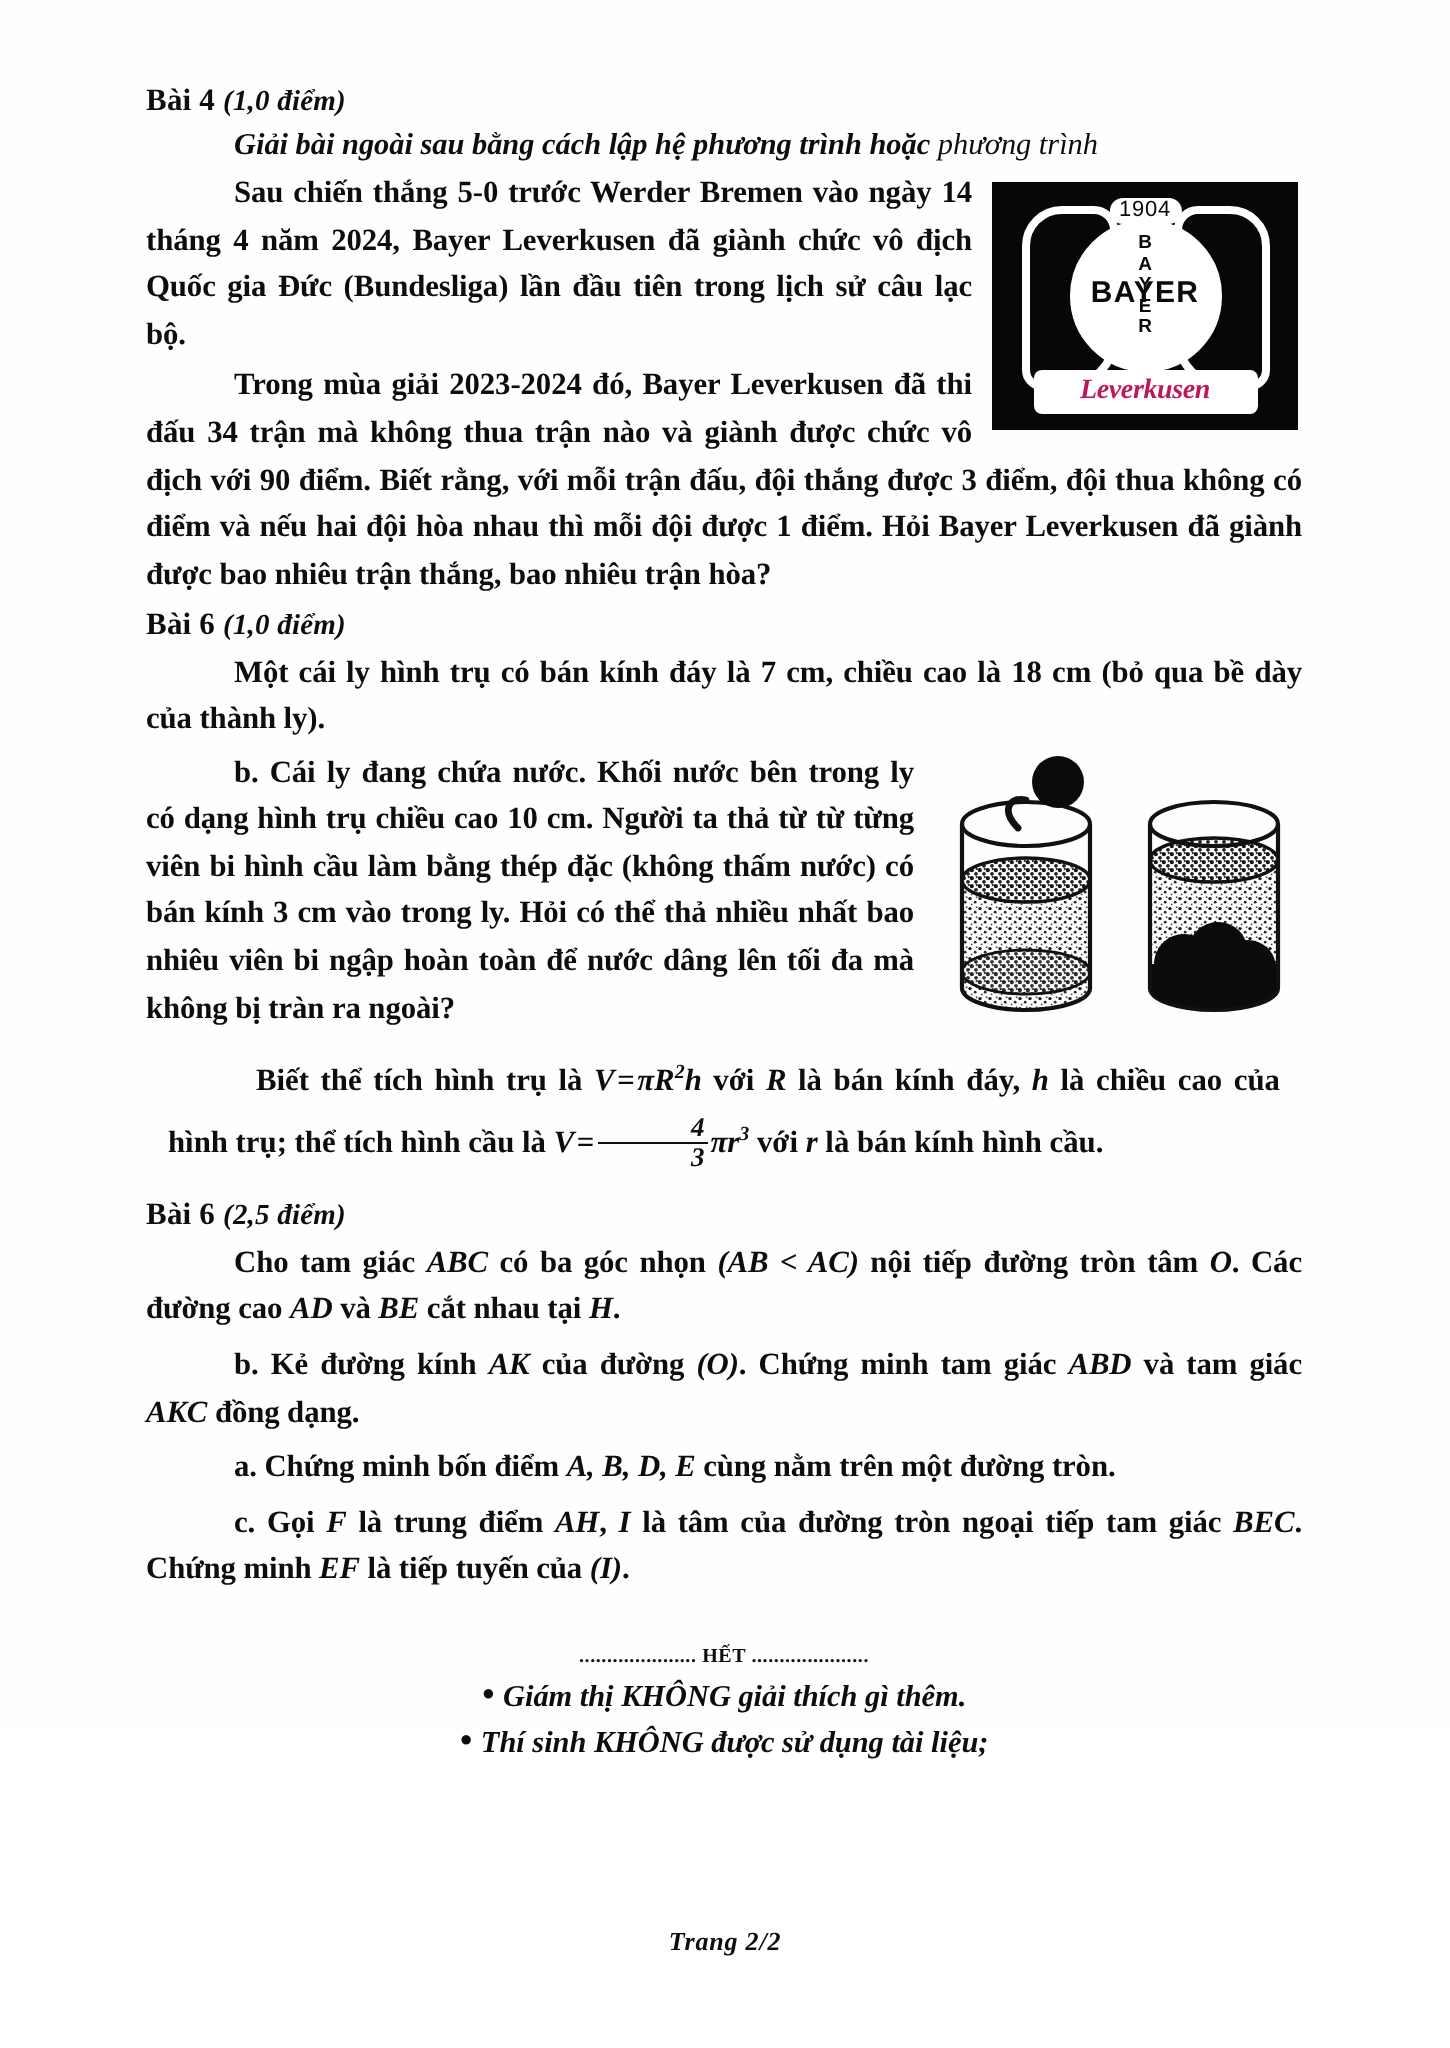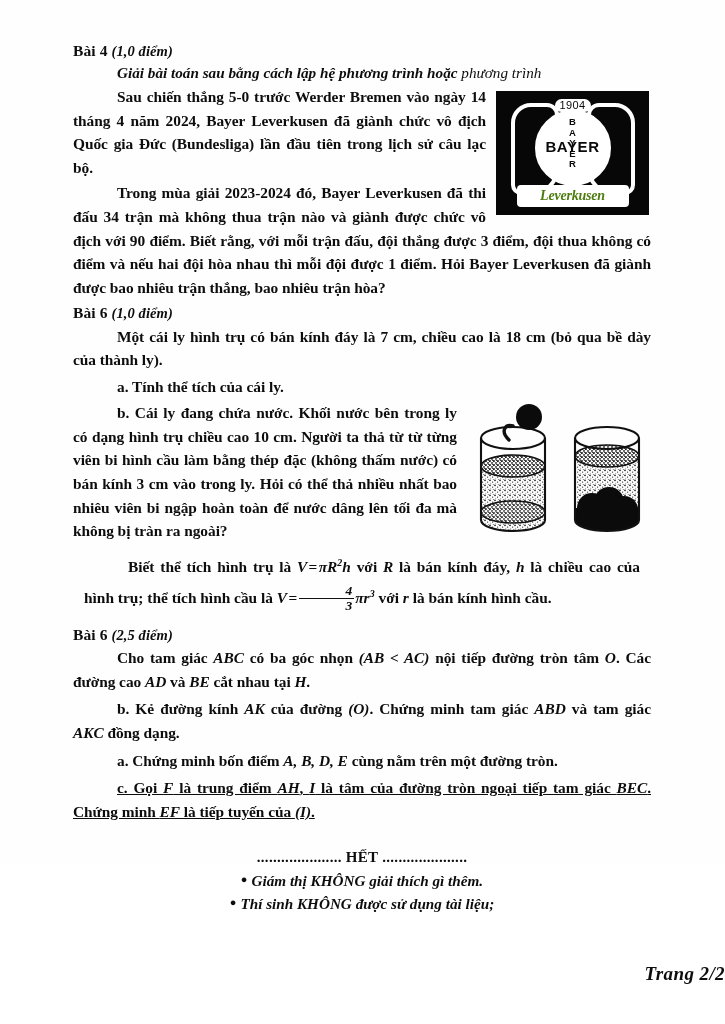--- a/index.html
+++ b/index.html
@@ -170,21 +170,21 @@
     width: 112px;
     height: 22px;
     background: #fff;
     border-radius: 4px;
     display: flex;
     align-items: center;
     justify-content: center;
     z-index: 6;
   }
   .crest .ribbon span {
-    color: #4d7c0f;
+    color: #be185d;
     font-family: "Liberation Serif", serif;
     font-weight: bold;
     font-style: italic;
     font-size: 14px;
     letter-spacing: -.2px;
   }
 
   
   .glass-fig { width: 182px; height: 142px; position: relative; }
 
@@ -206,21 +206,21 @@
     margin: 0 1px;
   }
   .frac .num { display: block; font-size: 13.5px; padding: 0 2px; }
   .frac .bar { display: block; border-top: 1.4px solid #111; height: 0; }
   .frac .den { display: block; font-size: 13.5px; padding: 0 2px; }
   sup.exp { font-size: 10px; font-style: italic; vertical-align: super; }
 
   
   .het {
     text-align: center;
-    font-size: 15px;
+    font-size: 10px;
     font-weight: bold;
     margin: 26px 0 0 0;
     letter-spacing: .3px;
   }
   .notes {
     margin: 4px 0 0 0;
     padding: 0;
     list-style: none;
     text-align: center;
   }
@@ -230,40 +230,40 @@
     font-weight: bold;
     line-height: 1.5;
     white-space: nowrap;
   }
   .notes li .bulletdot { font-style: normal; margin-right: 4px; font-size: 11px; vertical-align: 3px;}
   .trang {
     position: absolute;
     left: 0;
     right: 0;
     top: 963px;
-    text-align: right;
-    font-size: 19px;
+    text-align: center;
+    font-size: 13px;
     font-weight: bold;
     font-style: italic;
     letter-spacing: .4px;
   }
 </style>
 </head>
 <body>
 
 <div class="page">
   <div class="content">
 
     <p class="q-head">
       <span>Bài 4</span>
       <span class="pts">(1,0 điểm)</span>
     </p>
 
     <p class="instr">
-      <span>Giải bài toán sau bằng cách lập hệ phương trình hoặc </span><span class="thin">phương trình</span>
+      <span>Giải bài ngoài sau bằng cách lập hệ phương trình hoặc </span><span class="thin">phương trình</span>
     </p>
 
     <div class="wrap-logo">
       <div class="logo-box">
         <div class="crest">
           <div class="lionL"></div>
           <div class="lionR"></div>
           <div class="disc"></div>
           <div class="year">1904</div>
           <div class="bayer-v">B<br>A<br>Y<br>E<br>R</div>
@@ -278,21 +278,20 @@
     <p class="para indent">Sau chiến thắng 5-0 trước Werder Bremen vào ngày 14 tháng 4 năm 2024, Bayer Leverkusen đã giành chức vô địch Quốc gia Đức (Bundesliga) lần đầu tiên trong lịch sử câu lạc bộ.</p>
     <p class="para indent" style="margin-top:2px;">Trong mùa giải 2023-2024 đó, Bayer Leverkusen đã thi đấu 34 trận mà không thua trận nào và giành được chức vô địch với 90 điểm. Biết rằng, với mỗi trận đấu, đội thắng được 3 điểm, đội thua không có điểm và nếu hai đội hòa nhau thì mỗi đội được 1 điểm. Hỏi Bayer Leverkusen đã giành được bao nhiêu trận thắng, bao nhiêu trận hòa?</p>
     <div class="clearer"></div>
 
     <p class="q-head" style="margin-top:4px;">
       <span>Bài 6</span>
       <span class="pts">(1,0 điểm)</span>
     </p>
 
     <p class="para indent">Một cái ly hình trụ có bán kính đáy là 7 cm, chiều cao là 18 cm (bỏ qua bề dày của thành ly).</p>
-    <p class="para indent" style="margin-top:3px;">a. Tính thể tích của cái ly.</p>
 
     <div class="wrap-glass">
       <svg class="glass-fig" viewBox="0 0 182 142">
         <defs>
           <pattern id="speck" width="5" height="5" patternUnits="userSpaceOnUse">
             <rect width="5" height="5" fill="#ffffff"></rect>
             <circle cx="1" cy="1.3" r="0.85" fill="#1a1a1a"></circle>
             <circle cx="3.6" cy="3.1" r="0.7" fill="#2a2a2a"></circle>
             <circle cx="4.3" cy="0.6" r="0.5" fill="#555"></circle>
             <circle cx="1.8" cy="4.2" r="0.45" fill="#444"></circle>
@@ -358,21 +357,21 @@
     </p>
 
     <p class="para indent" style="margin-top:4px;">
       <span>b. Kẻ đường kính </span><span class="mathvar">AK</span><span> của đường </span><span class="mathvar">(O)</span><span>. Chứng minh tam giác </span><span class="mathvar">ABD</span><span> và tam giác </span><span class="mathvar">AKC</span><span> đồng dạng.</span>
     </p>
 
     <p class="para indent" style="margin-top:4px;">
       <span>a. Chứng minh bốn điểm </span><span class="mathvar">A, B, D, E</span><span> cùng nằm trên một đường tròn.</span>
     </p>
 
-    <p class="para indent" style="margin-top:4px;text-decoration:underline;">
+    <p class="para indent" style="margin-top:4px;">
       <span>c. Gọi </span><span class="mathvar">F</span><span> là trung điểm </span><span class="mathvar">AH</span><span>, </span><span class="mathvar">I</span><span> là tâm của đường tròn ngoại tiếp tam giác </span><span class="mathvar">BEC</span><span>. Chứng minh </span><span class="mathvar">EF</span><span> là tiếp tuyến của </span><span class="mathvar">(I)</span><span>.</span>
     </p>
 
     <p class="het">..................... HẾT .....................</p>
     <ul class="notes">
       <li><span class="bulletdot">●</span><span>Giám thị KHÔNG giải thích gì thêm.</span></li>
       <li><span class="bulletdot">●</span><span>Thí sinh KHÔNG được sử dụng tài liệu;</span></li>
     </ul>
   </div>
 

